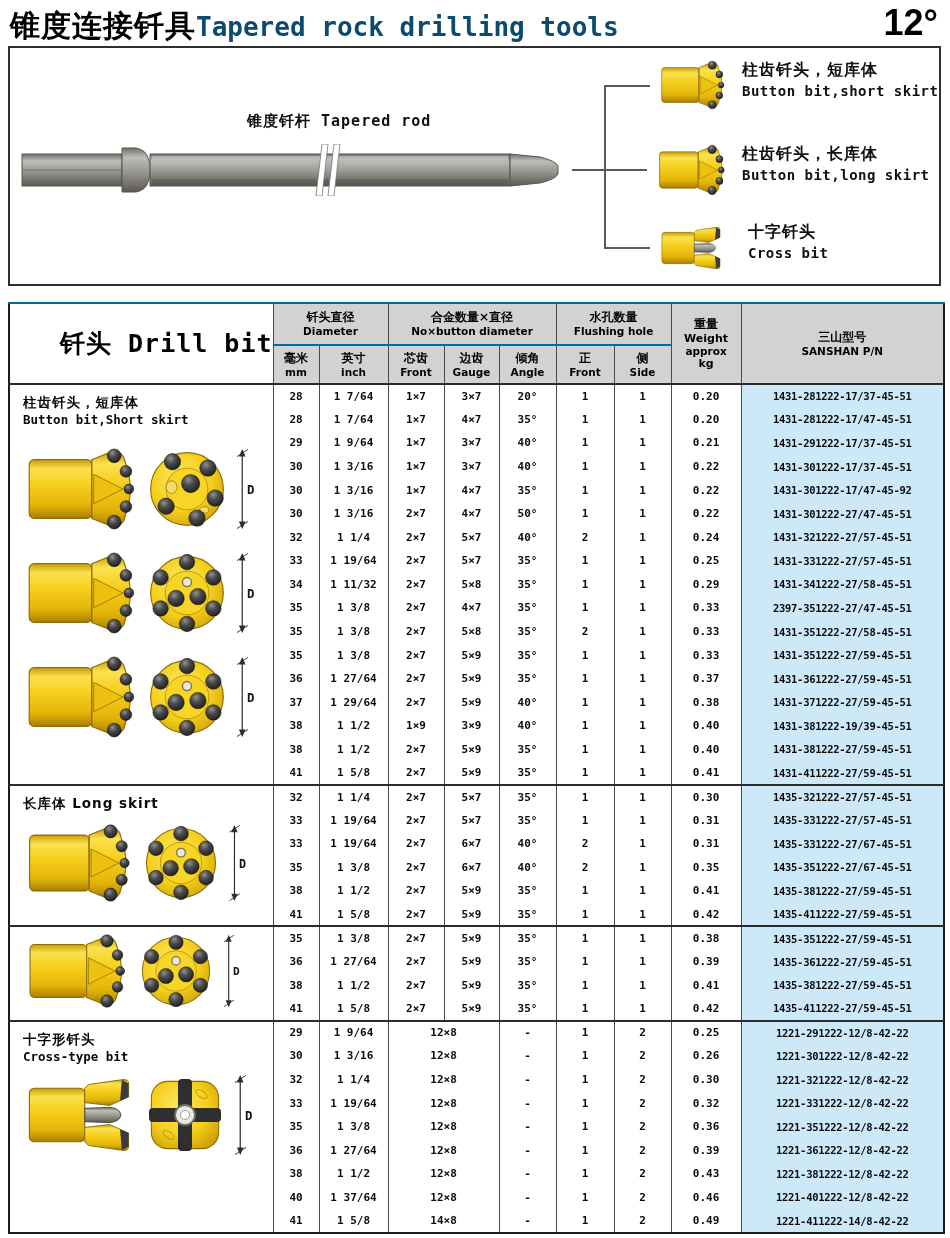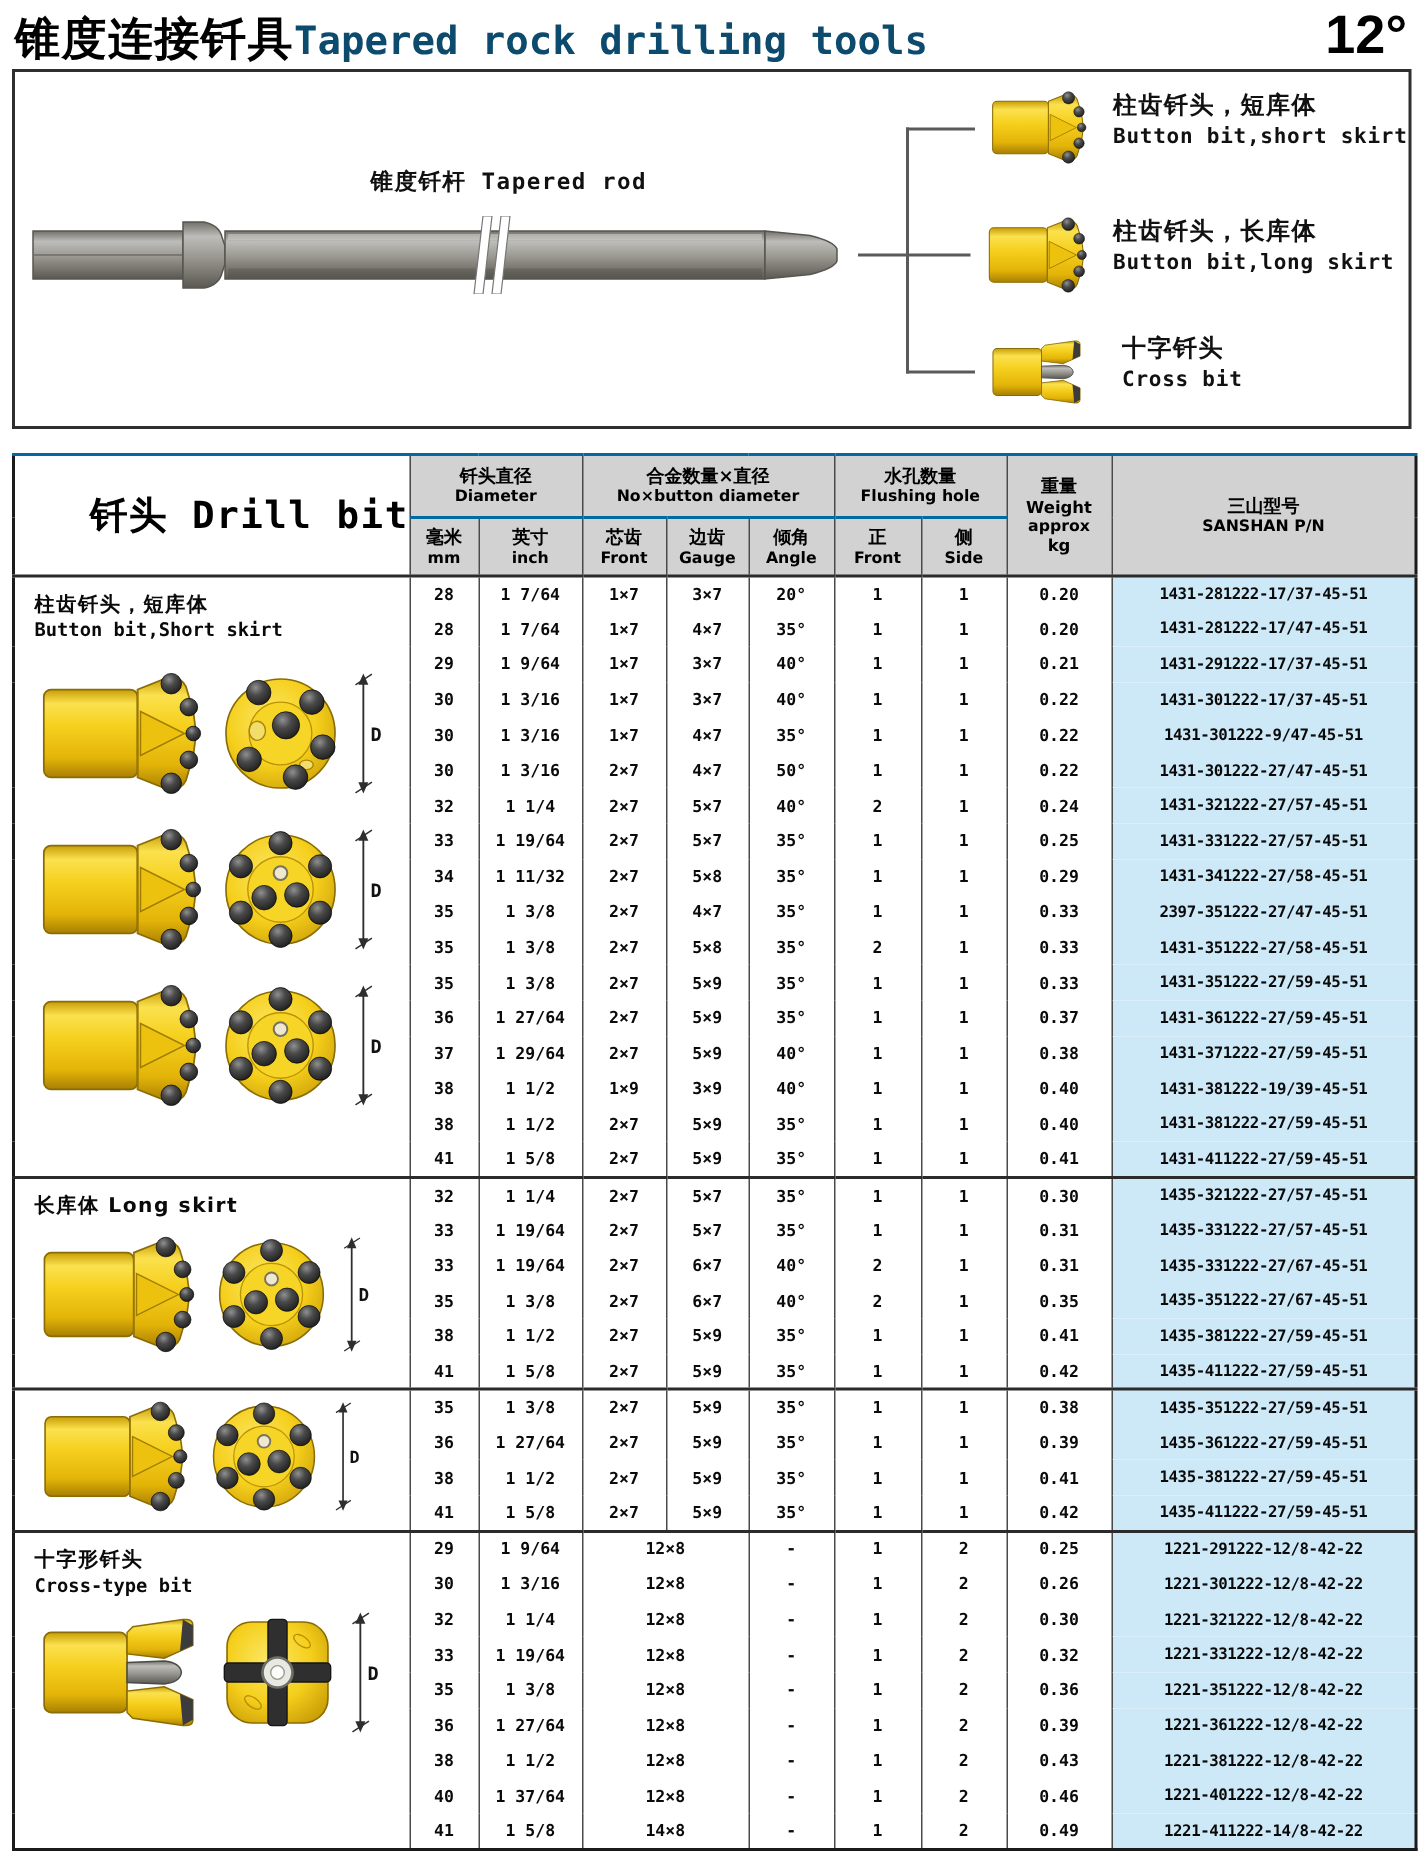--- a/index.html
+++ b/index.html
@@ -358,21 +358,21 @@
         </tr>
         <tr>
           <td>30</td>
           <td>1 3/16</td>
           <td>1×7</td>
           <td>4×7</td>
           <td>35°</td>
           <td>1</td>
           <td>1</td>
           <td>0.22</td>
-          <td class="pn">1431-301222-9/47-45-51</td>
+          <td class="pn">1431-301222-17/47-45-92</td>
         </tr>
         <tr>
           <td>30</td>
           <td>1 3/16</td>
           <td>2×7</td>
           <td>4×7</td>
           <td>50°</td>
           <td>1</td>
           <td>1</td>
           <td>0.22</td>

